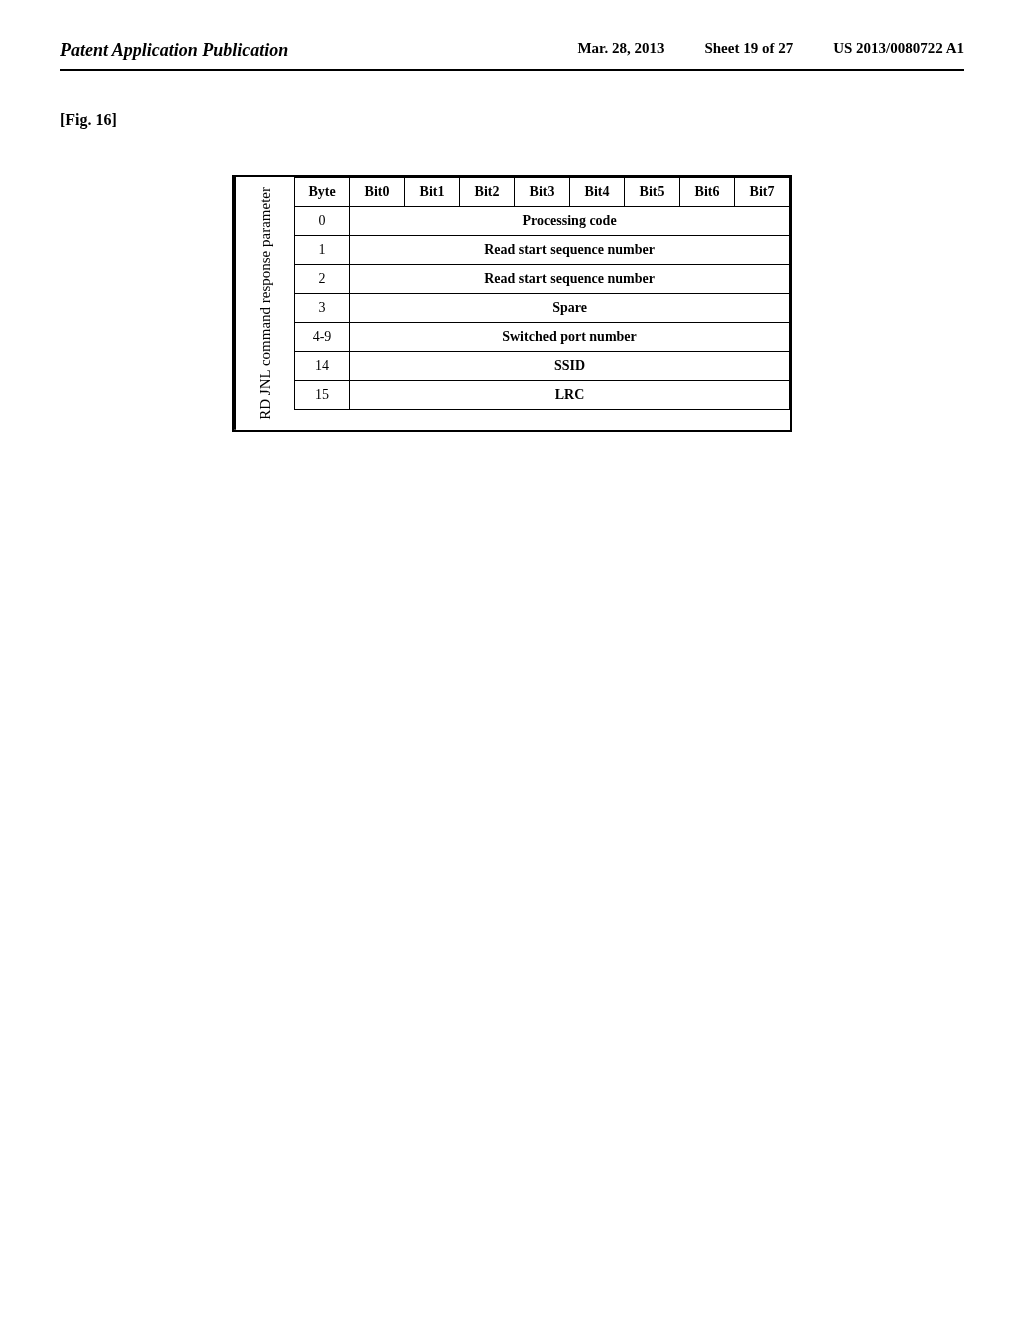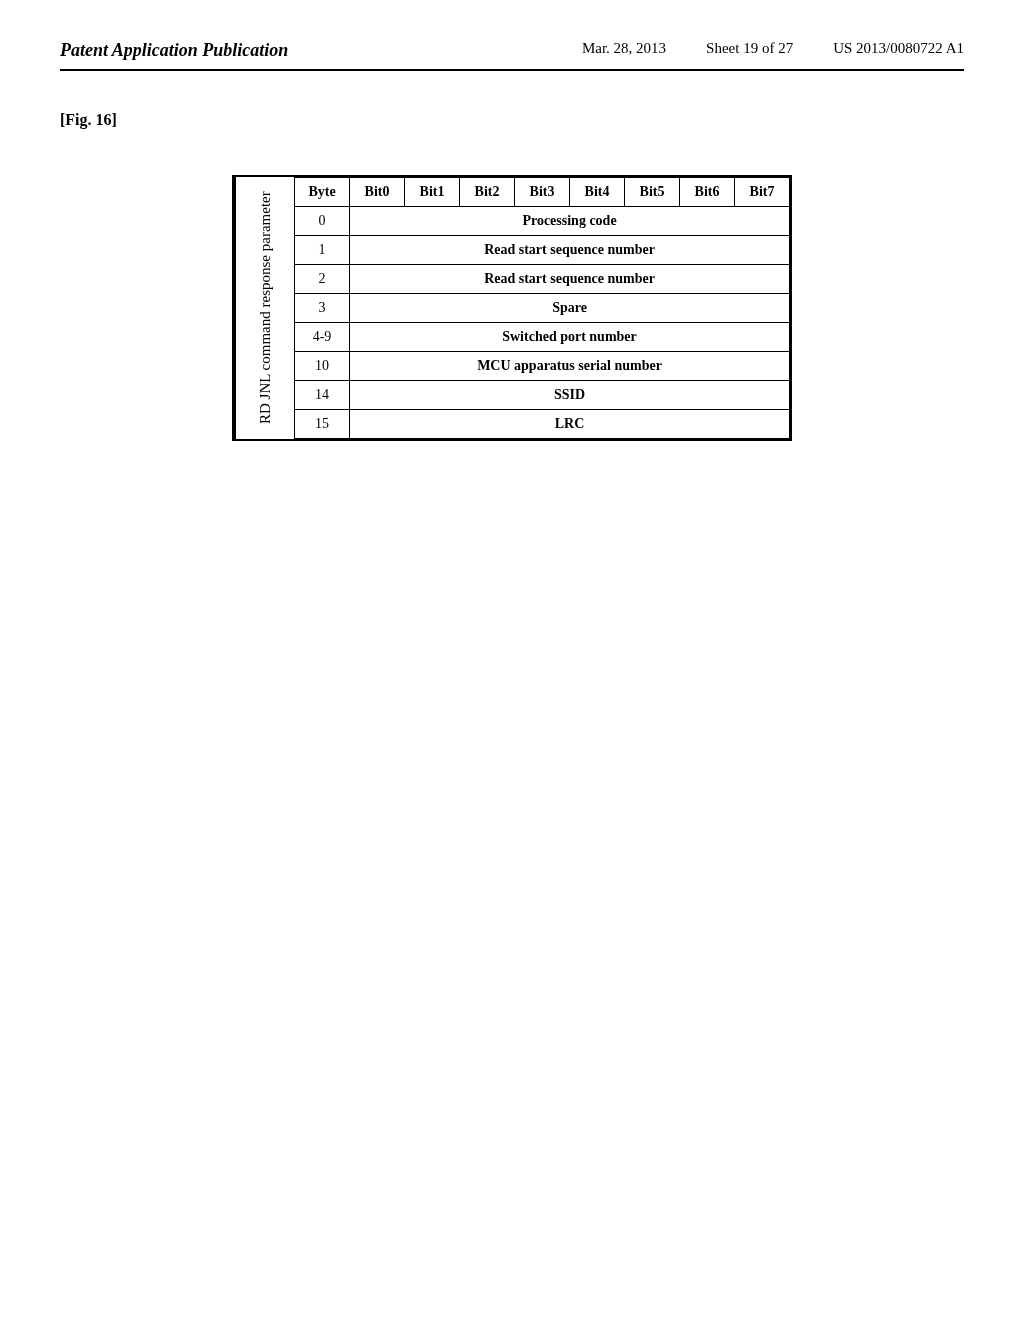--- a/index.html
+++ b/index.html
@@ -32,21 +32,21 @@
       font-size: 18px;
       font-weight: bold;
       font-style: italic;
       text-align: right;
     }
 
     .header-right {
       display: flex;
       gap: 40px;
       font-size: 15px;
-      font-weight: normal;
+      font-weight: bold;
     }
 
     .fig-label {
       font-size: 16px;
       font-weight: bold;
       margin-bottom: 46px;
     }
 
     .table-container {
       display: flex;
@@ -167,24 +167,20 @@
             <tr>
               <td>3</td>
               <td colspan="8" class="desc-col row-desc">Spare</td>
             </tr>
 
             <tr>
               <td>4-9</td>
               <td colspan="8" class="desc-col row-desc">Switched port number</td>
             </tr>
 
-            <tr>
-              <td>10</td>
-              <td colspan="8" class="desc-col row-desc">MCU apparatus serial number</td>
-            </tr>
 
 
 
             <tr>
               <td>14</td>
               <td colspan="8" class="desc-col row-desc">SSID</td>
             </tr>
 
             <tr>
               <td>15</td>

